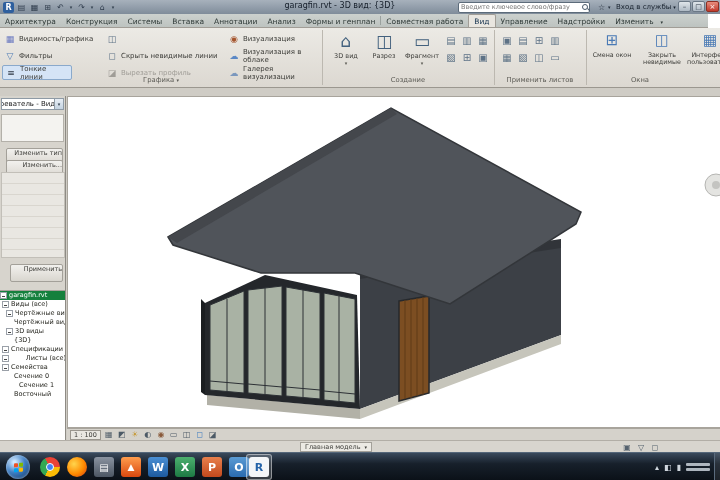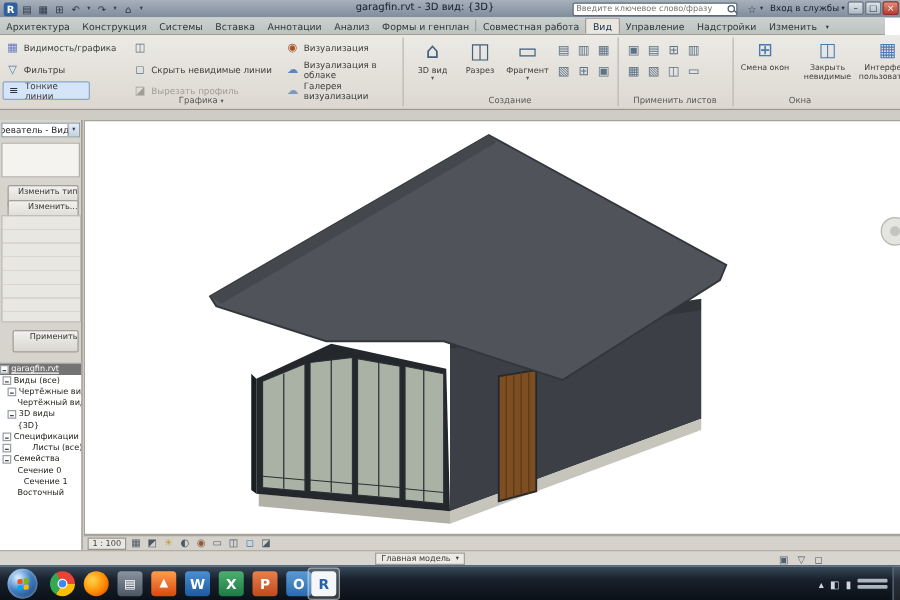--- a/index.html
+++ b/index.html
@@ -72,21 +72,21 @@
   .typepre{position:absolute;left:1px;top:18px;width:63px;height:28px;background:#f4f3f0;border:1px solid #b3b0a9;}
   .minibtn{position:absolute;height:18px;background:linear-gradient(#f2f1ee,#d9d6cf);border:1px solid #a3a099;
            border-radius:2px;font-size:6.5px;line-height:8px;text-align:right;color:#3a3a36;overflow:hidden;white-space:nowrap;}
   .paramrows{position:absolute;left:1px;top:76px;width:64px;height:86px;
              background:repeating-linear-gradient(#e9e7e2 0 10px,#d9d6cf 10px 11px);border:1px solid #c2bfb8;}
   .treewrap{position:absolute;left:0;top:194px;width:66px;bottom:0;background:#fff;border-top:1px solid #a3a099;}
   .trow{height:9px;line-height:9px;font-size:6.5px;white-space:nowrap;overflow:hidden;color:#26261f;display:flex;align-items:center;}
   .trow .exp{flex:0 0 7px;width:7px;height:7px;border:1px solid #9aa0a8;background:#fff;margin-right:2px;
              position:relative;}
   .trow .exp:before{content:"";position:absolute;left:1px;top:2.5px;width:3px;height:1px;background:#444;}
-  .trow.sel{background:#737373;color:#fff;text-decoration:underline;}
+  .trow.sel{background:#15803d;color:#fff;}
 
   .canvas{position:absolute;left:67px;top:8px;width:653px;height:332px;background:#fff;border:1px solid #a8a49c;border-right:0;overflow:hidden;}
 
   
   .viewbar{position:absolute;left:67px;top:340px;width:653px;height:12px;background:#d5d2cb;border-top:1px solid #a8a49c;
            display:flex;align-items:center;gap:3px;padding-left:3px;font-size:7px;color:#3c3c38;}
   .scalebox{height:10px;border:1px solid #9a968e;background:#e9e7e1;font-size:6.5px;line-height:8px;padding:0 3px;}
   .vic{width:10px;height:10px;display:flex;align-items:center;justify-content:center;font-size:8px;color:#4c5a66;}
 
   

